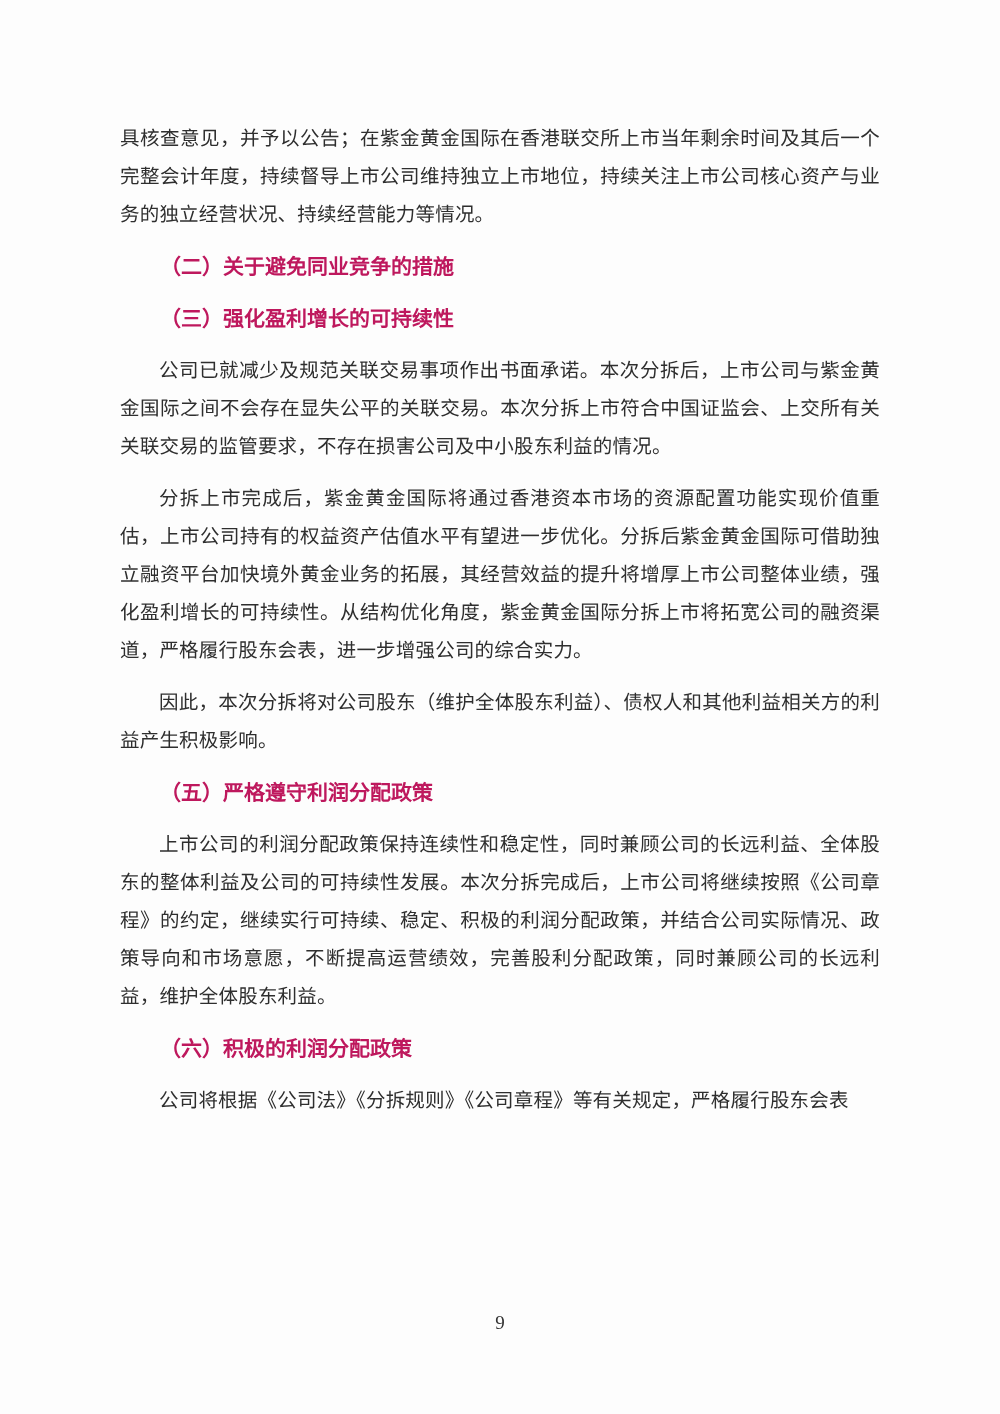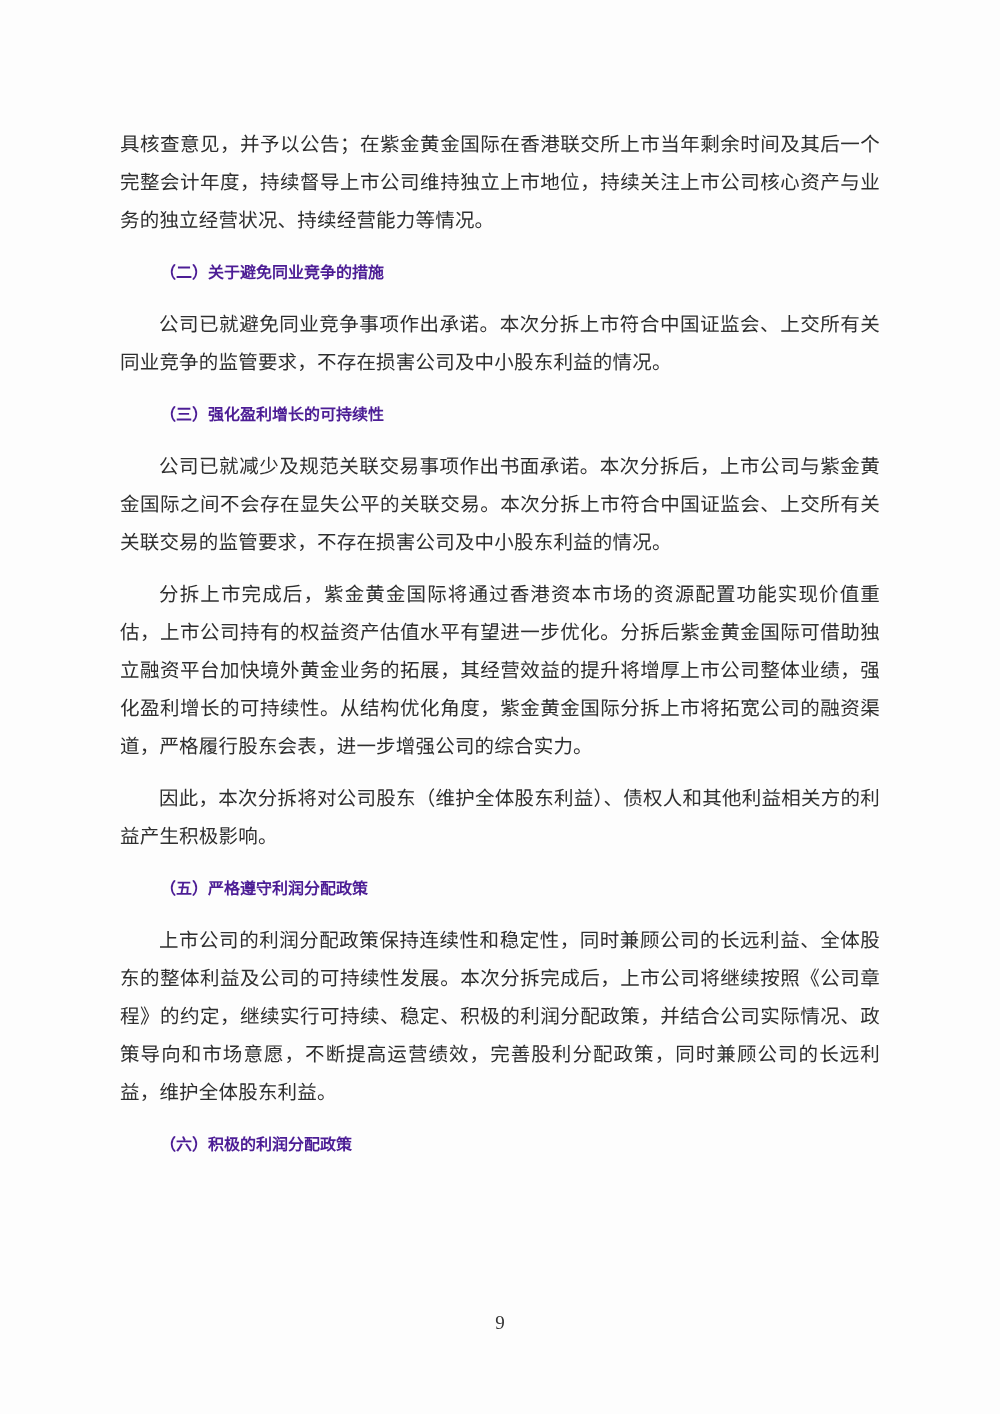--- a/index.html
+++ b/index.html
@@ -9,40 +9,40 @@
     height: 1414px;
     margin: 0 auto;
     background: #fdfdfd;
     color: #2e2e2e;
     font-family: "Liberation Serif", "DejaVu Serif", serif;
     overflow: hidden;
   }
   .content {
     position: absolute;
     left: 120px;
-    top: 126px;
+    top: 120px;
     width: 760px;
   }
   .para {
     margin: 0 0 14px 0;
     font-size: 19.5px;
     line-height: 38px;
     text-align: justify;
     text-indent: 39px;
     letter-spacing: 0.2px;
   }
   .para.no-indent { text-indent: 0; }
   .heading {
     margin: 0 0 14px 0;
     font-family: "Liberation Sans", "DejaVu Sans", sans-serif;
     font-weight: 700;
-    font-size: 16px;
+    font-size: 21px;
     line-height: 38px;
     text-indent: 40px;
-    color: #4c1d95;
+    color: #be185d;
   }
   .page-number {
     position: absolute;
     top: 1304px;
     left: 0;
     width: 100%;
     text-align: center;
     font-size: 19px;
     line-height: 38px;
     color: #333333;
@@ -50,29 +50,29 @@
 </style>
 </head>
 <body>
 
 <div class="page">
   <div class="content">
 
     <p class="para no-indent">具核查意见，并予以公告；在紫金黄金国际在香港联交所上市当年剩余时间及其后一个完整会计年度，持续督导上市公司维持独立上市地位，持续关注上市公司核心资产与业务的独立经营状况、持续经营能力等情况。</p>
 
     <h3 class="heading">（二）关于避免同业竞争的措施</h3>
-    <p class="para">公司已就避免同业竞争事项作出承诺。本次分拆上市符合中国证监会、上交所有关同业竞争的监管要求，不存在损害公司及中小股东利益的情况。</p>
 
     <h3 class="heading">（三）强化盈利增长的可持续性</h3>
     <p class="para">公司已就减少及规范关联交易事项作出书面承诺。本次分拆后，上市公司与紫金黄金国际之间不会存在显失公平的关联交易。本次分拆上市符合中国证监会、上交所有关关联交易的监管要求，不存在损害公司及中小股东利益的情况。</p>
 
     <p class="para">分拆上市完成后，紫金黄金国际将通过香港资本市场的资源配置功能实现价值重估，上市公司持有的权益资产估值水平有望进一步优化。分拆后紫金黄金国际可借助独立融资平台加快境外黄金业务的拓展，其经营效益的提升将增厚上市公司整体业绩，强化盈利增长的可持续性。从结构优化角度，紫金黄金国际分拆上市将拓宽公司的融资渠道，严格履行股东会表，进一步增强公司的综合实力。</p>
     <p class="para">因此，本次分拆将对公司股东（维护全体股东利益）、债权人和其他利益相关方的利益产生积极影响。</p>
 
     <h3 class="heading">（五）严格遵守利润分配政策</h3>
     <p class="para">上市公司的利润分配政策保持连续性和稳定性，同时兼顾公司的长远利益、全体股东的整体利益及公司的可持续性发展。本次分拆完成后，上市公司将继续按照《公司章程》的约定，继续实行可持续、稳定、积极的利润分配政策，并结合公司实际情况、政策导向和市场意愿，不断提高运营绩效，完善股利分配政策，同时兼顾公司的长远利益，维护全体股东利益。</p>
 
     <h3 class="heading">（六）积极的利润分配政策</h3>
+    <p class="para">公司将根据《公司法》《分拆规则》《公司章程》等有关规定，严格履行股东会表</p>
 
   </div>
 
   <div class="page-number">9</div>
 </div>
 
 </body></html>

